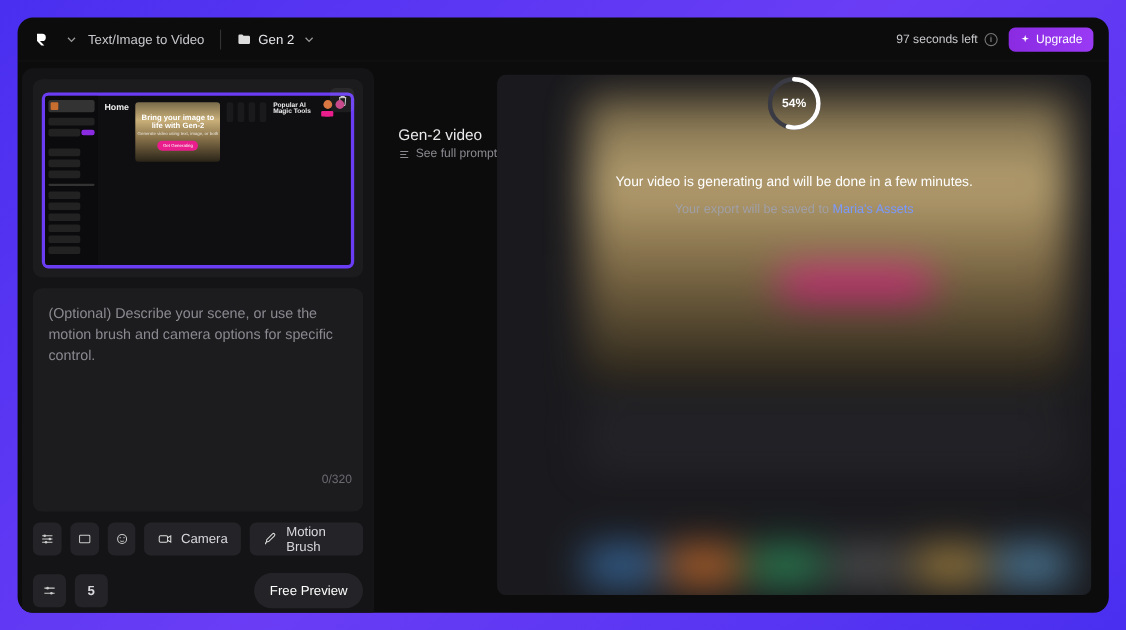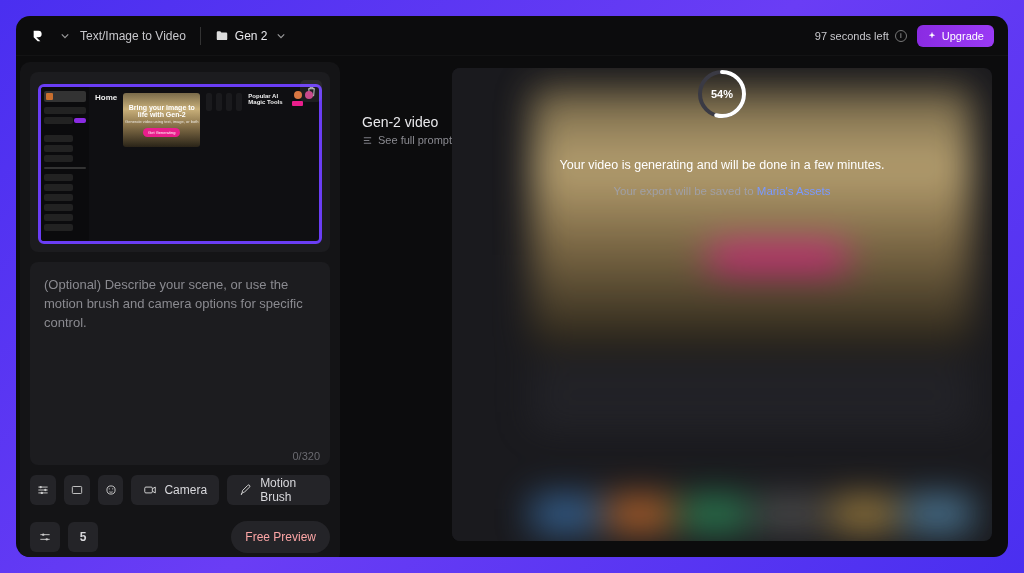--- a/index.html
+++ b/index.html
@@ -153,21 +153,21 @@
     background: #1c1c1f;
     border-radius: 8px;
     padding: 14px;
     position: relative;
     color: #8a8a90;
     font-size: 13px;
     line-height: 1.45;
   }
   .char-count {
     position: absolute;
-    bottom: 0; right: 10px;
+    bottom: 20px; right: 10px;
     color: #6a6a70; font-size: 11px;
   }
   .option-row { display: flex; gap: 8px; }
   .icon-btn {
     width: 30px; height: 30px;
     background: #242428;
     border-radius: 6px;
     display: flex; align-items:center; justify-content:center;
     color: #c8c8cc;
     cursor: pointer;
@@ -191,21 +191,21 @@
     background: #242428;
     border-radius: 6px;
     display:flex; align-items:center; justify-content:center;
     color:#d9d9dd; font-size:12px; font-weight:600;
   }
   .bottom-spacer { flex:1; }
   .free-preview {
     height: 32px;
     background: #242428;
     border: none;
-    color: #fca5a5;
+    color: #ffffff;
     font-size: 12px;
     padding: 0 14px;
     border-radius: 16px;
     cursor:pointer;
   }
   .generate-btn {
     height: 32px;
     background: #7a2ff0;
     border:none; color:#fff; font-size:12px; font-weight:600;
     padding: 0 16px; border-radius: 6px; cursor:pointer;

